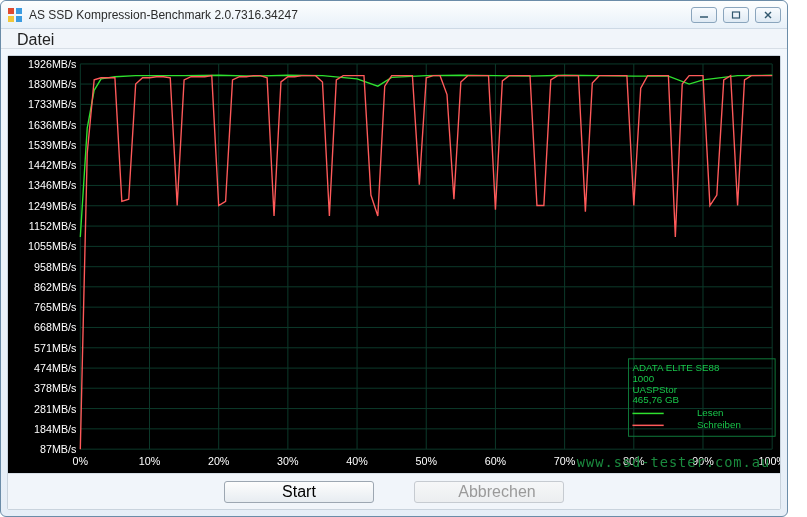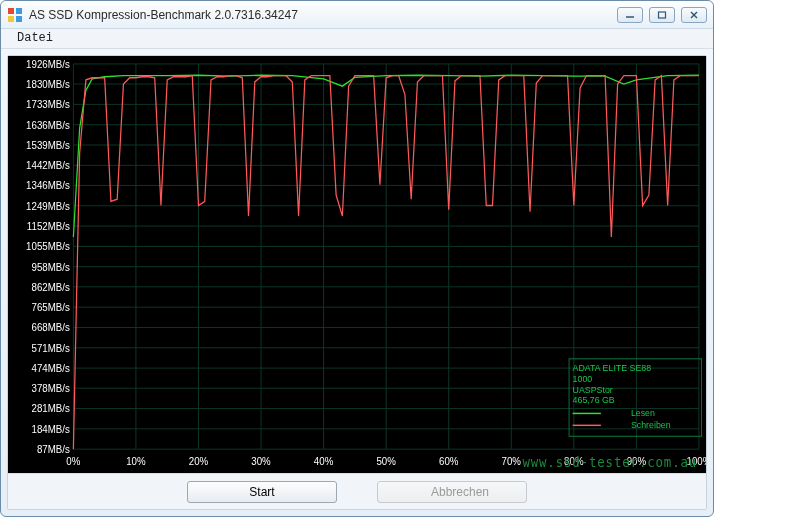--- a/index.html
+++ b/index.html
@@ -1,33 +1,33 @@
 <!DOCTYPE html>
 <html><head>
 <meta charset="utf-8">
 <style>
   * { box-sizing: border-box; margin: 0; padding: 0; }
   body { font-family: "Segoe UI", Tahoma, sans-serif; font-size: 11px; background: #fff; width: 807px; height: 517px; overflow: hidden; }
-  .window { width: 714px; height: 517px; background: linear-gradient(#f3f8fd,#e6eef7); border: 1px solid #6b8ca8; border-radius: 6px; display: flex; flex-direction: column; }
+  .window { width: 788px; height: 517px; background: linear-gradient(#f3f8fd,#e6eef7); border: 1px solid #6b8ca8; border-radius: 6px; display: flex; flex-direction: column; }
   .titlebar { height: 28px; display: flex; align-items: center; padding: 0 6px; background: linear-gradient(#fdfefe,#e8f1f9); border-bottom: 1px solid #cdd9e5; border-radius: 6px 6px 0 0; }
   .titlebar .appicon { width: 16px; height: 16px; margin-right: 6px; display:inline-flex; align-items:center; justify-content:center; }
   .titlebar .title { color: #2b2b2b; font-size: 12px; flex: 1; }
   .winbtns { display: flex; gap: 6px; }
   .winbtn { width: 26px; height: 16px; border: 1px solid #8aa5bd; border-radius: 3px; background: linear-gradient(#f8fbfe,#dfeaf4); display:flex; align-items:center; justify-content:center; color:#32586f; font-size:10px; cursor:pointer; }
-  .menubar { height: 20px; padding: 2px 10px; background:#f1f5fa; border-bottom:1px solid #d7dee6; font-size:12px; color:#222;font-family:Liberation Mono, monospace; }
+  .menubar { height: 20px; padding: 2px 10px; background:#f1f5fa; border-bottom:1px solid #d7dee6; font-size:16px; color:#222; }
   .menubar span { padding:2px 6px; cursor:pointer; }
   .content { flex:1; margin:6px; background:#fff; border:1px solid #c9d3dd; border-radius:2px; display:flex; flex-direction:column; }
   .chartwrap { flex:1; position:relative; overflow:hidden; }
   svg.chart { width:100%; height:100%; display:block; background:#000; }
   .grid line { stroke:#0c3a2b; stroke-width:1; }
   .legendbox { fill:none; stroke:#0f7a3a; }
   .legendtxt { fill:#18c64a; font-size:10px; font-family:Tahoma,sans-serif; }
   .watermark { fill:#1a8a3e; font-size:14px; font-family:monospace; letter-spacing:1px; text-shadow:0 0 2px #000; }
   .footer { height:36px; display:flex; align-items:center; justify-content:center; gap:40px; background:#f1f5fa; border-top:1px solid #d7dee6; }
-  .btn { width:150px; height:22px; border:1px solid #9da7b2; border-radius:3px; background:linear-gradient(#fdfdfd,#e7ecf1); font-size:12px; cursor:pointer; }
+  .btn { width:150px; height:22px; border:1px solid #9da7b2; border-radius:3px; background:linear-gradient(#fdfdfd,#e7ecf1); font-size:16px; cursor:pointer; }
   .btn.disabled { color:#9a9a9a; border-color:#c6cbd1; background:linear-gradient(#f6f7f8,#eceef0); cursor:default;padding-left:16px; }
 </style>
 </head>
 <body>
 
 <div class="window">
   <div class="titlebar">
     <span class="appicon">
       <svg width="16" height="16" viewBox="0 0 16 16">
           <rect x="1" y="1" width="6" height="6" fill="#e04a2f"></rect>

